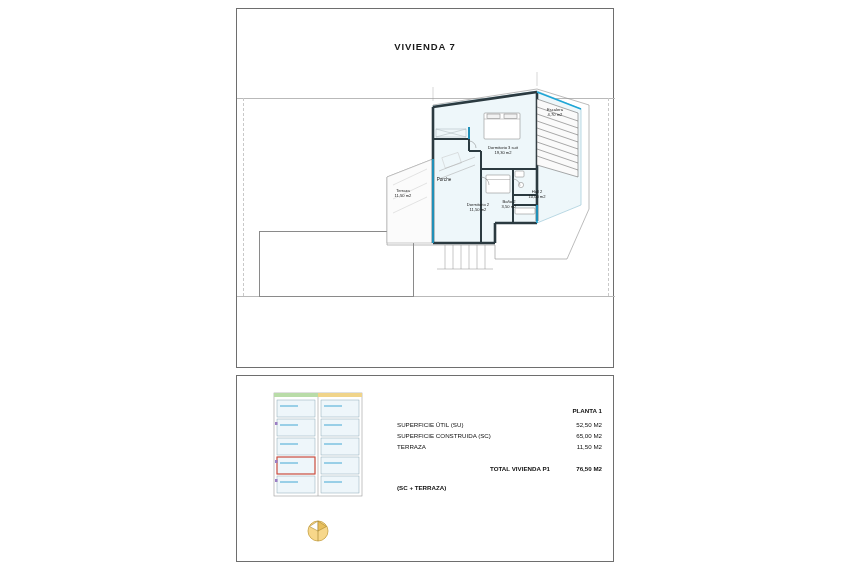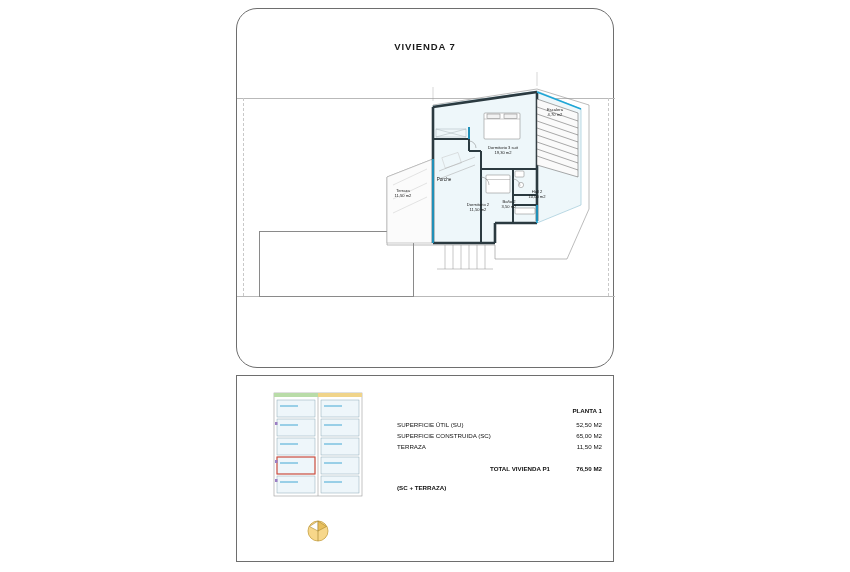--- a/index.html
+++ b/index.html
@@ -18,21 +18,21 @@
     background: #ffffff;
   }
 
   
   .frame {
     position: absolute;
     border: 1px solid #6e6e6e;
     background: #ffffff;
     box-sizing: border-box;
   }
-  #plan-frame   { left: 236px; top: 8px;   width: 378px; height: 360px; border-radius: 21px; }
+  #plan-frame   { left: 236px; top: 8px;   width: 378px; height: 360px; }
   #legend-frame { left: 236px; top: 375px; width: 378px; height: 187px; }
 
   
   #plan-title {
     position: absolute;
     left: 0; right: 0;
     top: 32px;
     text-align: center;
     font-size: 9.5px;
     font-weight: bold;

